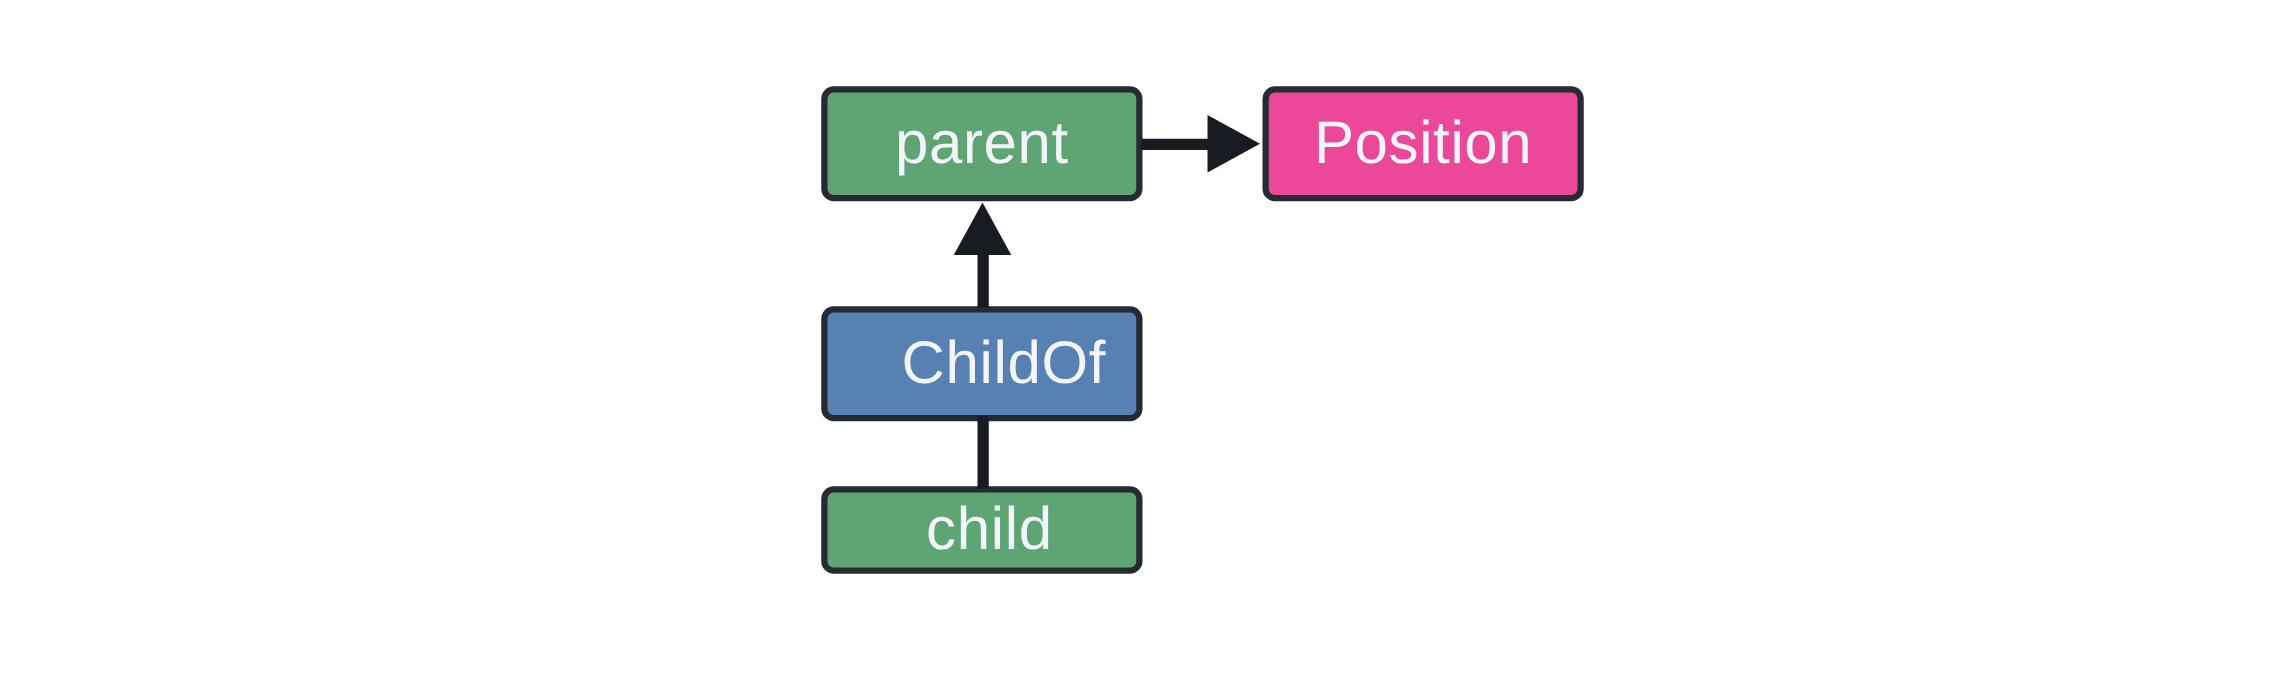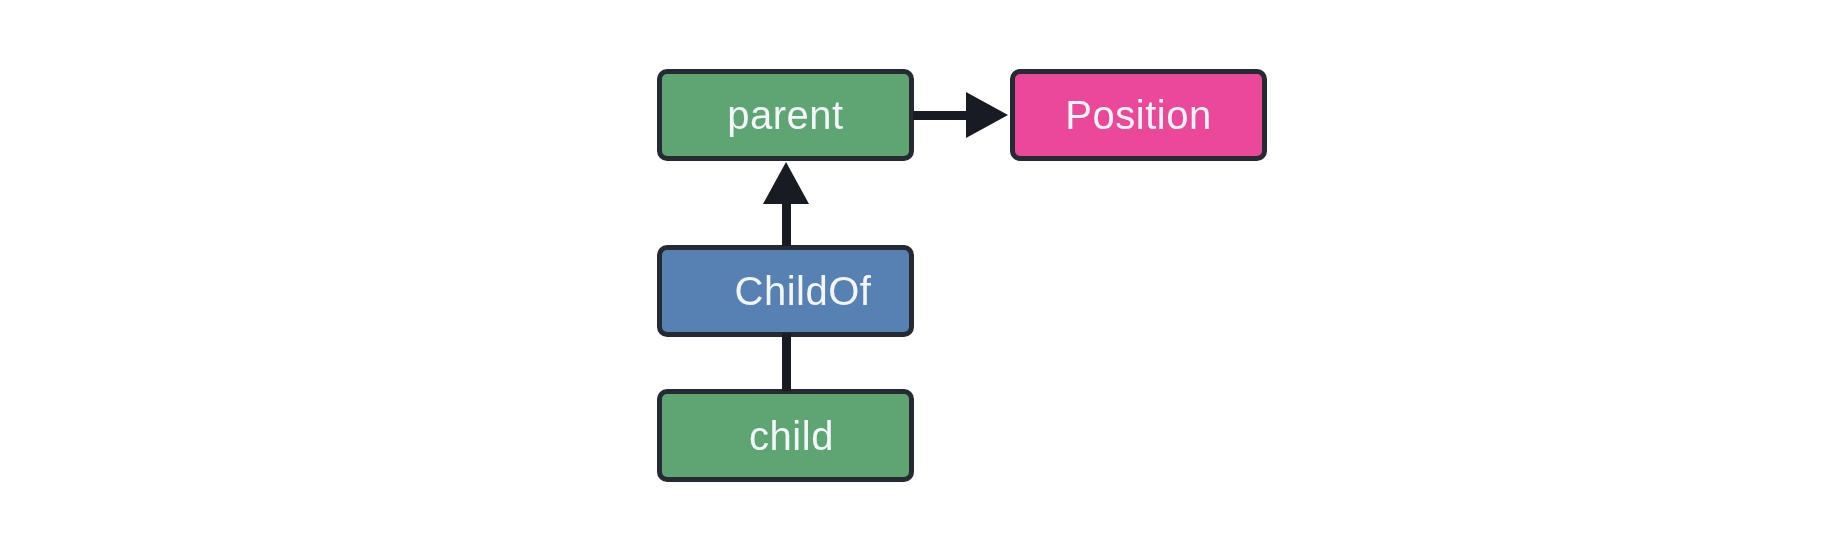--- a/index.html
+++ b/index.html
@@ -20,31 +20,31 @@
     box-sizing: border-box;
     width: 257px;
     height: 92px;
     border: 5px solid #252a33;
     border-radius: 10px;
     display: flex;
     align-items: center;
     justify-content: center;
   }
   .node .label {
-    font-size: 40px;
+    font-size: 48px;
     font-weight: 400;
     line-height: 1;
     color: #f2f5f9;
     letter-spacing: 0.5px;
     user-select: none;
   }
   #node-parent   { left: 657px;  top: 69px;  }
   #node-position { left: 1010px; top: 69px;  }
   #node-childof  { left: 657px;  top: 245px; }
-  #node-child    { left: 657px;  top: 389px; height: 93px; padding-left: 12px; }
+  #node-child    { left: 657px;  top: 389px; height: 70px; padding-left: 12px; }
 
   .edge-line {
     position: absolute;
     background: #181b21;
   }
   
   #edge-parent-position-line {
     left: 913px; top: 111px;
     width: 60px; height: 9px;
   }

